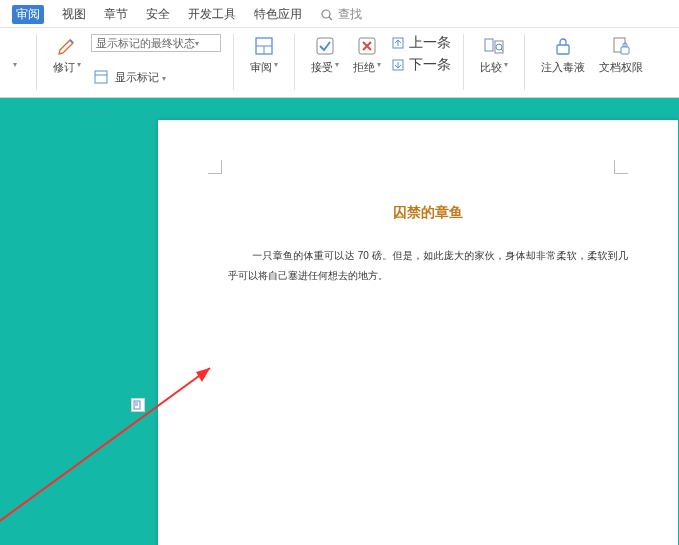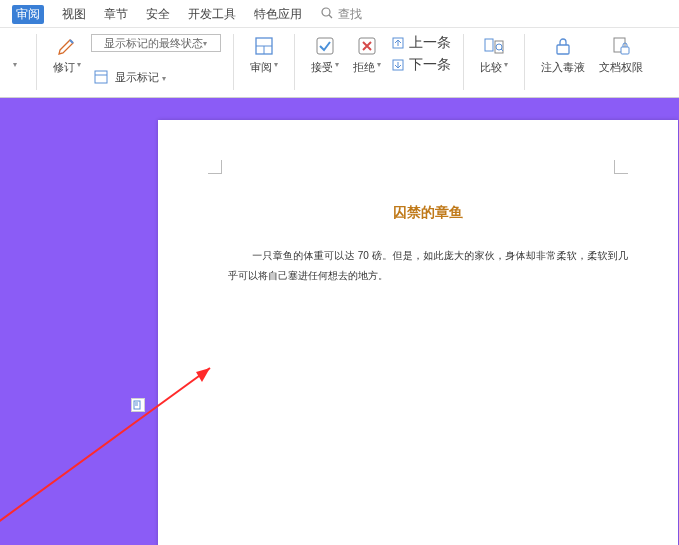--- a/index.html
+++ b/index.html
@@ -1,34 +1,34 @@
 <!DOCTYPE html>
 <html><head>
 <meta charset="utf-8">
 <style>
   * { box-sizing: border-box; margin: 0; padding: 0; }
   body { font-family: "Microsoft YaHei", sans-serif; font-size: 12px; background: #fff; width: 679px; height: 545px; overflow: hidden; position: relative; }
   .menubar { display: flex; align-items: center; gap: 18px; padding: 6px 12px 4px 12px; background: #fff; border-bottom: 1px solid #e5e5e5; height: 28px; }
   .menu-item { color: #444; cursor: default; }
   .menu-item.active { background: #3a7fd6; color: #fff; padding: 1px 4px; border-radius: 2px; }
-  .search-box { display: flex; gap: 4px; color: #888; }
+  .search-box { display: flex; align-items: center; gap: 4px; color: #888; }
   .toolbar { display: flex; align-items: flex-start; padding: 4px 6px 2px 6px; background: #fff; border-bottom: 1px solid #d0d0d0; height: 70px; }
   .group { display: flex; flex-direction: column; align-items: center; padding: 0 8px; height: 100%; position: relative; }
   .group.row { flex-direction: row; align-items: flex-start; gap: 6px; }
   .sep { width: 1px; background: #e0e0e0; height: 56px; margin: 2px 4px 0 4px; }
   .big-btn { display: flex; flex-direction: column; align-items: center; justify-content: flex-start; gap: 2px; cursor: pointer; padding: 2px 4px; height: 56px; }
   .big-btn .icon { width: 24px; height: 24px; display: flex; align-items: center; justify-content: center; }
   .big-btn .lbl { font-size: 11px; color: #444; display: flex; gap: 2px; }
-  .combo { border: 1px solid #c0c0c0; background: #fff; padding: 1px 12px; font-size: 11px; color: #666; width: 130px; height: 18px; display: flex; align-items: center; }
+  .combo { border: 1px solid #c0c0c0; background: #fff; padding: 1px 4px; font-size: 11px; color: #666; width: 130px; height: 18px; display: flex; align-items: center; }
   .small-row { display: flex; align-items: center; gap: 4px; margin-top: 12px; }
   .small-icon-btn { width: 20px; height: 18px; display: flex; align-items: center; justify-content: center; cursor: pointer; }
   .mini-label { font-size: 11px; color: #444; }
   .stack2 { display: flex; flex-direction: column; gap: 4px; padding-top: 2px; }
   .stack2 .row-btn { display: flex; align-items: center; gap: 4px; font-size: 14px; color: #444; cursor: pointer; height: 18px; }
-  .workspace { position: absolute; top: 98px; left: 0; right: 0; bottom: 0; background: #8b5cf6; overflow: hidden; }
+  .workspace { position: absolute; top: 98px; left: 0; right: 0; bottom: 0; background: #14b8a6; overflow: hidden; }
   .page { position: absolute; left: 158px; top: 22px; width: 520px; height: 700px; background: #fff; box-shadow: 0 0 4px rgba(0,0,0,0.2); padding: 60px 50px 40px 70px; }
   .corner-tl2 { position: absolute; left: 50px; top: 40px; width: 14px; height: 14px; border-right: 1px solid #bbb; border-bottom: 1px solid #bbb;}
   .corner-tr { position: absolute; right: 50px; top: 40px; width: 14px; height: 14px; border-left: 1px solid #bbb; border-bottom: 1px solid #bbb;}
   .doc-title { text-align: center; color: #c07a1a; font-weight: bold; font-size: 14px; margin-bottom: 24px; margin-top: 24px;}
   .doc-para { font-size: 10px; color: #333; line-height: 2.0; margin-bottom: 24px; text-align: justify; }
   .doc-para .indent { display: inline-block; width: 24px; }
   .hl { background: #d4d4d4; }
   .arrow-overlay { position: absolute; pointer-events: none; }
   .margin-icon { position: absolute; left: 131px; top: 300px; width: 14px; height: 14px; display:flex; align-items:center; justify-content:center; background:#fff; border:1px solid #d0d0d0; cursor:pointer; }
   .chev { font-size: 8px; color: #888; }

